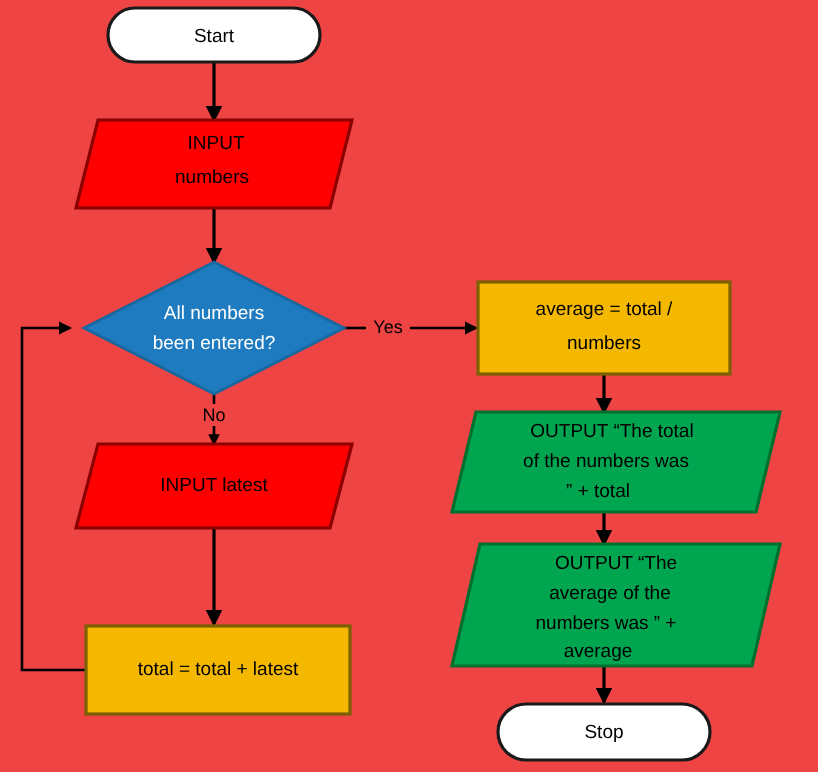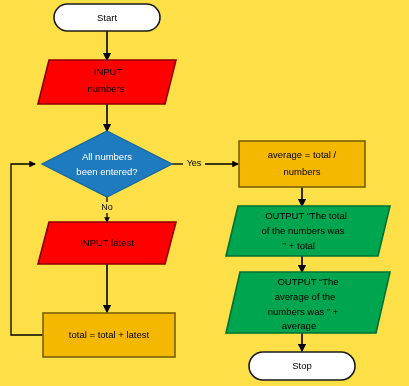--- a/index.html
+++ b/index.html
@@ -4,21 +4,21 @@
 <style>
   html, body {
     margin: 0;
     padding: 0;
     background: #ffffff;
   }
   #canvas {
     position: relative;
     width: 409px;
     height: 386px;
-    background: #fde047;
+    background: #ef4444;
     font-family: "Liberation Sans", sans-serif;
     overflow: hidden;
   }
   #flow-svg {
     position: absolute;
     left: 0;
     top: 0;
     width: 409px;
     height: 386px;
   }

